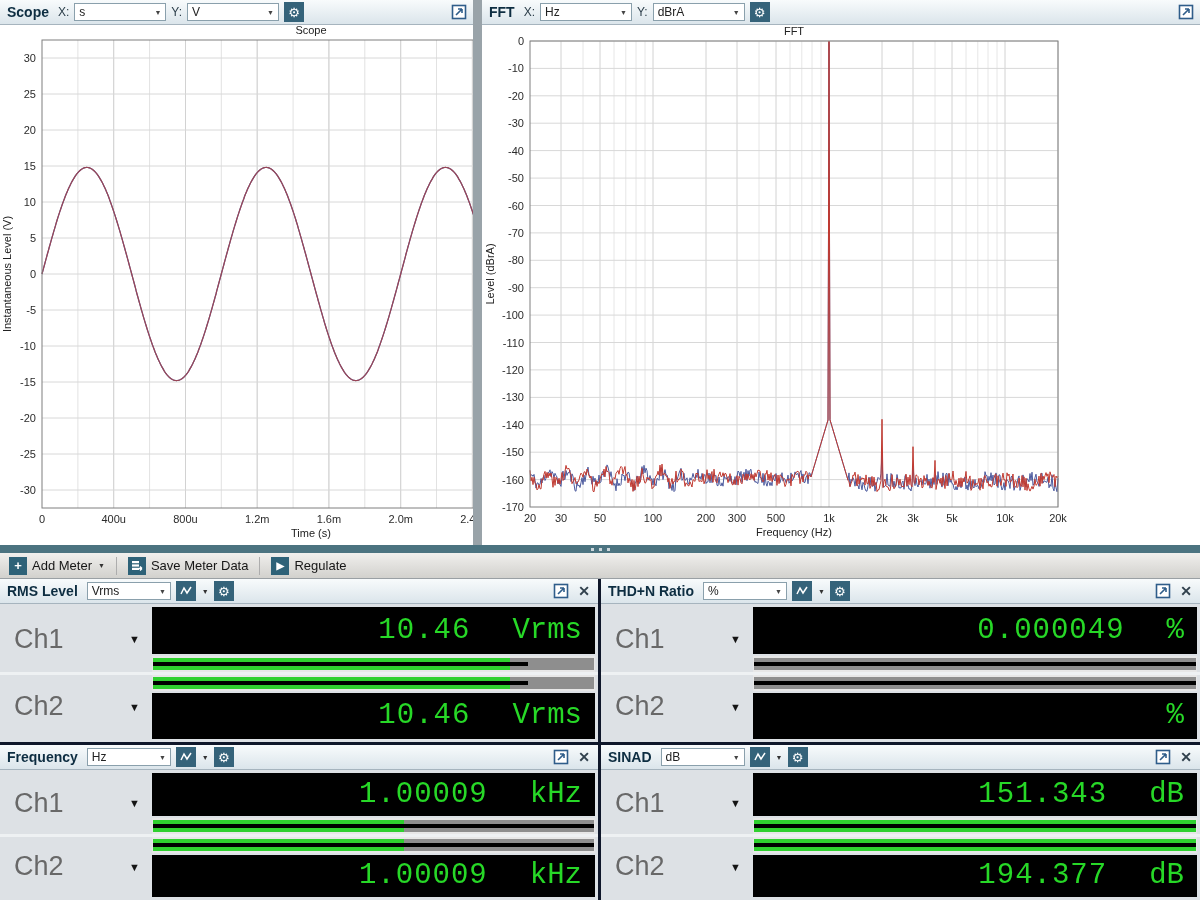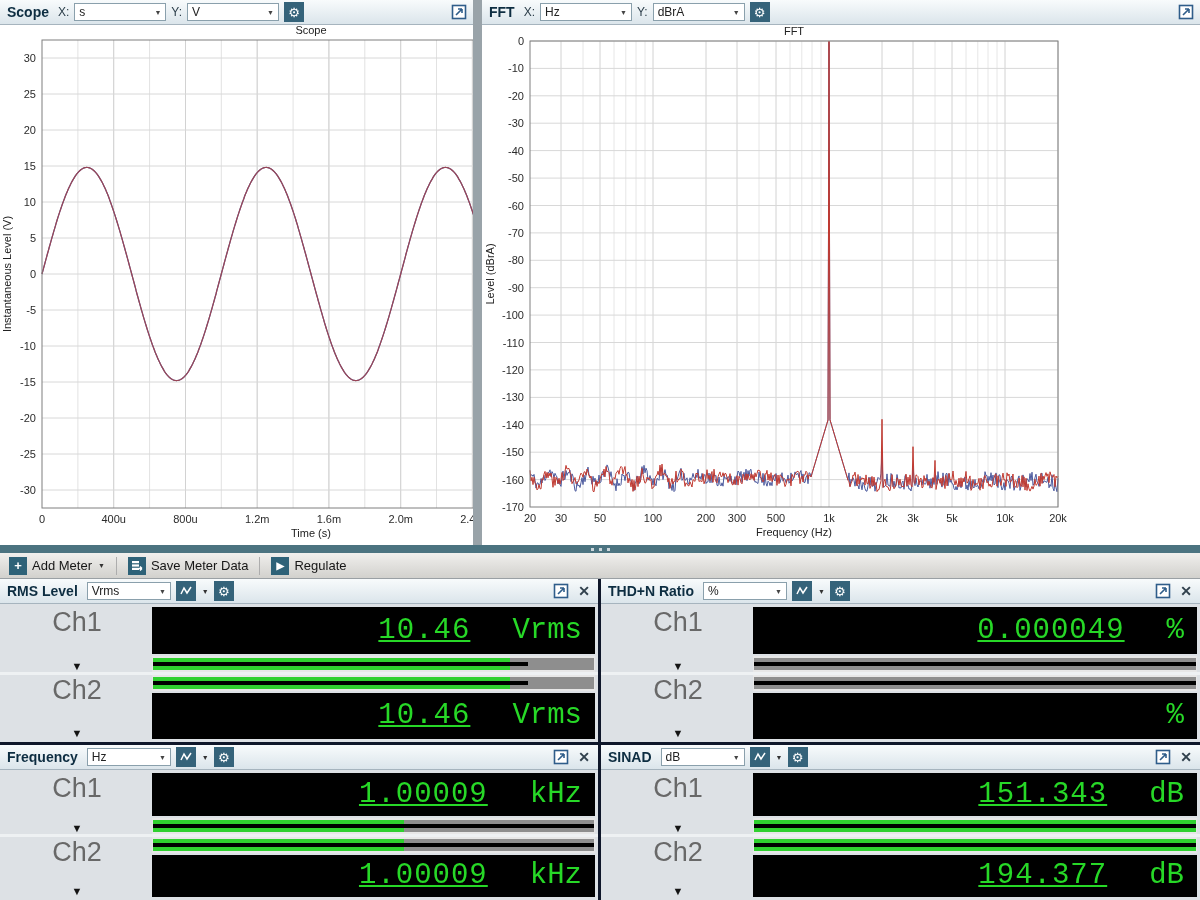--- a/index.html
+++ b/index.html
@@ -24,26 +24,26 @@
   .hsplit{height:8px;background:#4b7380;display:flex;align-items:center;justify-content:center;gap:5px;}
   .hsplit i{width:3px;height:3px;background:#ccd7dc;display:block;}
   .toolbar{height:26px;background:linear-gradient(#f0efed,#d2d1cd);border-bottom:1px solid #9aa0a4;display:flex;align-items:center;padding:0 3px;gap:2px;box-sizing:border-box;}
   .tbtn{display:flex;align-items:center;gap:5px;font-size:13px;color:#161616;padding:2px 6px;white-space:nowrap;}
   .tico{width:18px;height:18px;background:#2e6278;color:#fff;display:flex;align-items:center;justify-content:center;font-size:13px;font-weight:bold;}
   .tsep{width:1px;height:18px;background:#adadad;margin:0 3px;}
   .meters{height:365px;background:#0f172a;display:grid;grid-template-columns:598px 1fr;grid-template-rows:163px 155px;gap:3px;}
   .mpanel{background:#dde1e5;display:flex;flex-direction:column;overflow:hidden;}
   .mbody{flex:1;display:flex;flex-direction:column;padding:3px 0;}
   .chblock{flex:1;display:grid;grid-template-columns:152px 1fr;}
-  .chlabel{display:flex;align-items:center;justify-content:space-between;padding:0 12px 0 14px;color:#686868;font-size:27px;font-weight:400;cursor:default;flex-direction:column;}
+  .chlabel{display:flex;align-items:center;justify-content:space-between;padding:0 12px 0 14px;color:#686868;font-size:27px;font-weight:400;cursor:default;}
   .chlabel .ca{font-size:11px;color:#141414;}
   .chmain{display:flex;flex-direction:column;gap:2px;padding-right:3px;min-width:0;}
   .chmain.flip{flex-direction:column-reverse;}
   .disp{background:#000;flex:1;display:flex;align-items:center;justify-content:flex-end;padding-right:13px;font-family:"Liberation Mono",monospace;color:#27d827;}
-  .disp .val{font-size:29px;letter-spacing:1px;text-decoration:underline;}
+  .disp .val{font-size:29px;letter-spacing:1px;}
   .disp .unit{font-size:29px;margin-left:42px;}
   .bar{height:16px;flex:0 0 16px;background:#e7e7e7;position:relative;}
   .bar .track{position:absolute;left:1px;right:1px;top:2px;bottom:2px;background:#8e8e8e;}
   .bar .fill{position:absolute;left:0;top:0;bottom:0;background:#2fd02f;}
   .bar .line{position:absolute;left:0;top:50%;margin-top:-2px;height:4px;background:#000;}
   .msep{height:3px;flex:0 0 3px;background:#eef1f3;}
   svg text{font-family:"Liberation Sans",sans-serif;}
 </style>
 </head>
 <body>

